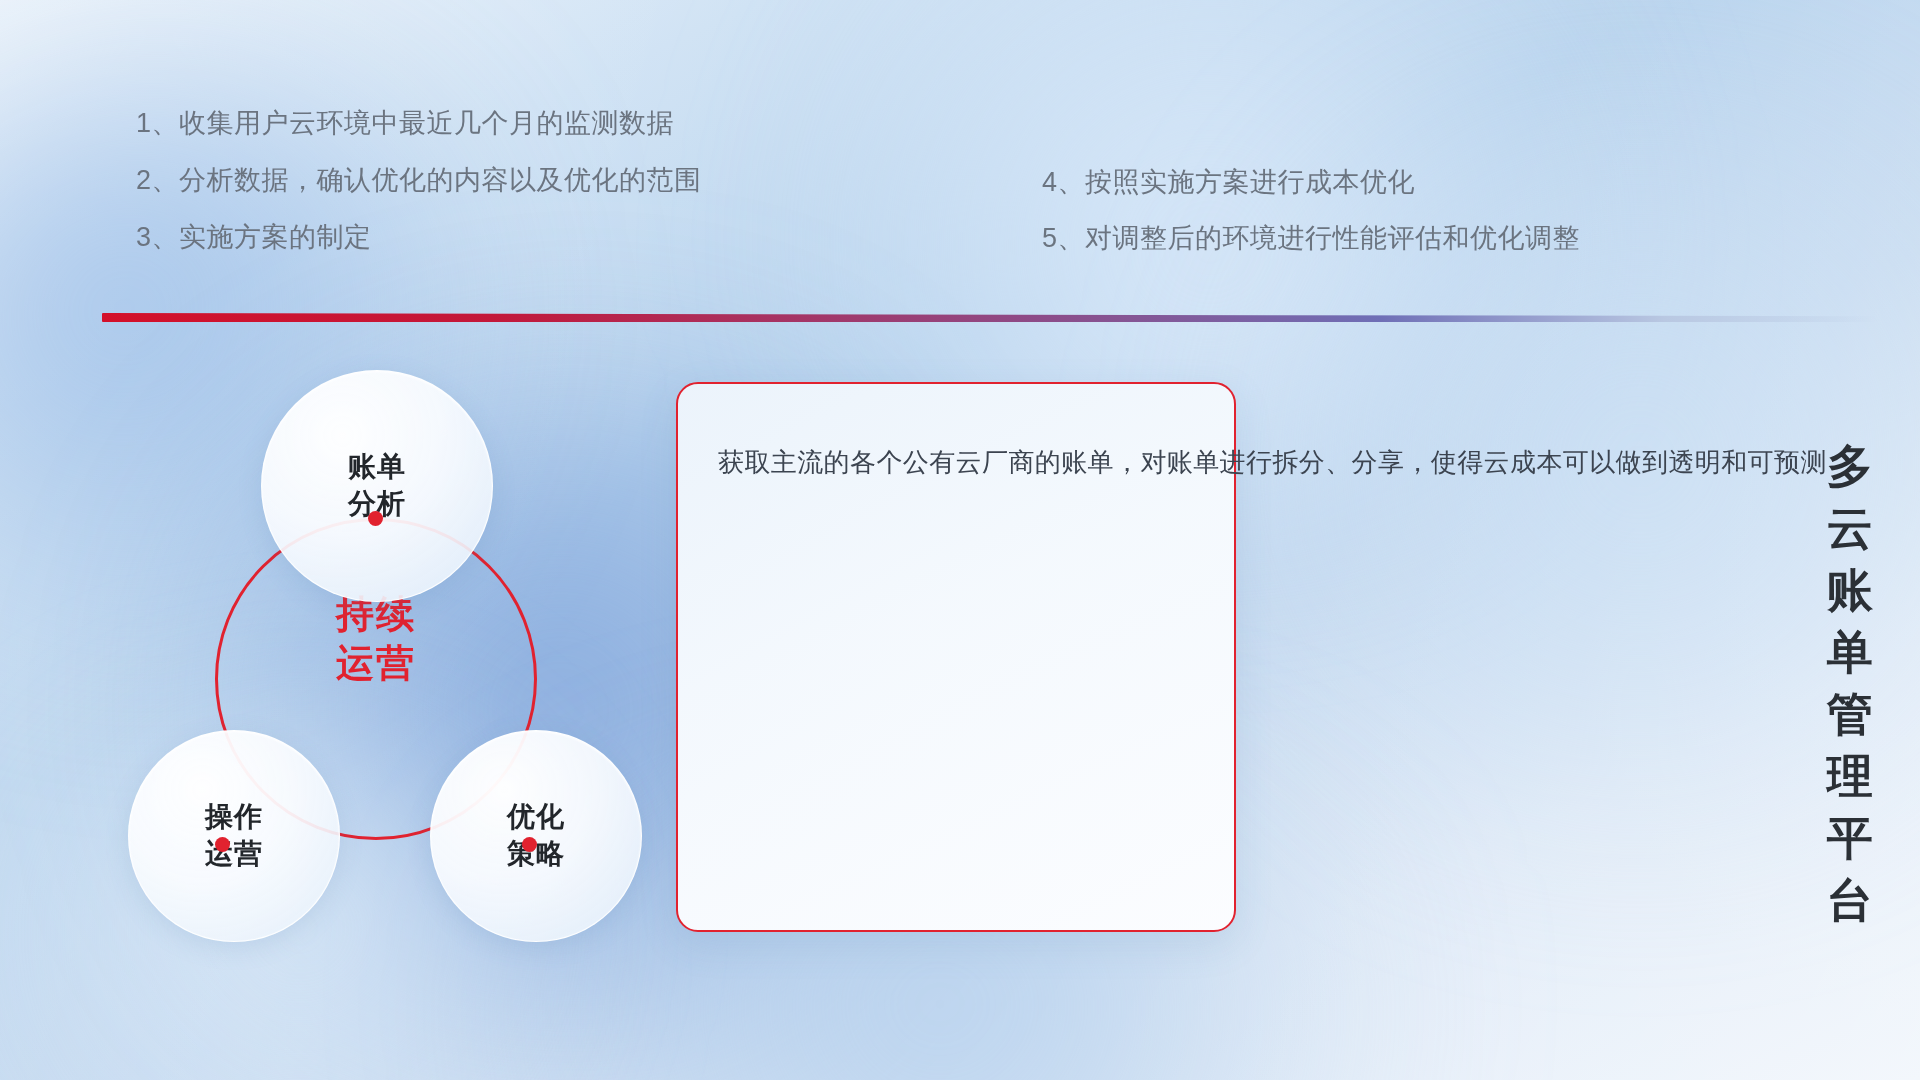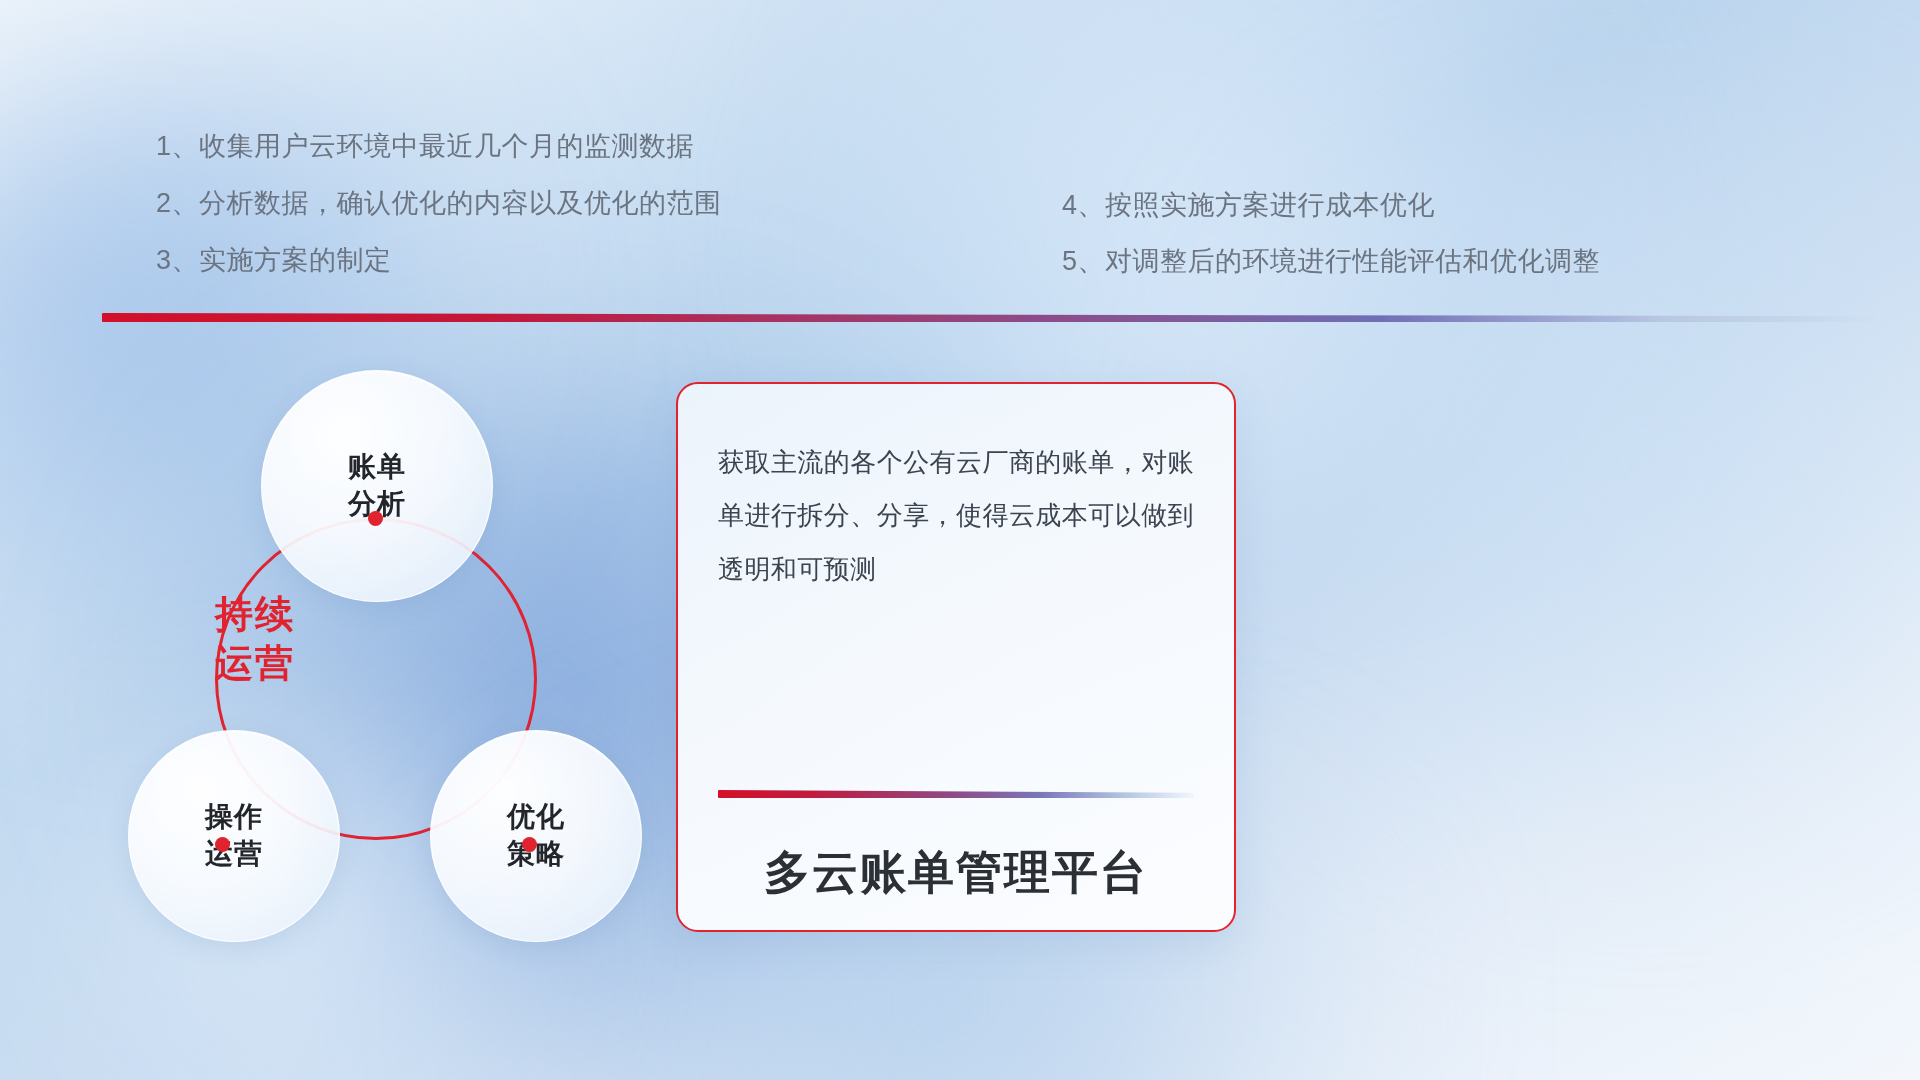--- a/index.html
+++ b/index.html
@@ -33,22 +33,22 @@
     background:radial-gradient(circle at 50% 40%, rgba(178,206,236,0.85), rgba(178,206,236,0) 70%); }
   .blob-6 { width:560px; height:460px; left:20px; bottom:-120px;
     background:radial-gradient(circle at 50% 40%, rgba(225,238,250,0.9), rgba(225,238,250,0) 70%); }
   .bg-sheen {
     position:absolute; inset:0;
     background:linear-gradient(115deg, rgba(255,255,255,0.25) 0%, rgba(255,255,255,0) 35%, rgba(255,255,255,0) 65%, rgba(255,255,255,0.30) 100%);
   }
 
   
   .steps {
-    position:absolute; left:156px; top:110px; width:1700px;
-    display:flex; gap:46px;margin-top:23px;
+    position:absolute; left:136px; top:110px; width:1700px;
+    display:flex; gap:46px;
   }
   .steps-col { display:flex; flex-direction:column; }
   .steps-col.left { width:860px; padding-top:0px; }
   .steps-col.right { width:780px; padding-top:40px;justify-content:flex-end; }
   .step-line {
     font-size:27px;
     color:#6b7480;
     line-height:1.0;
     margin-bottom:30px;
     letter-spacing:0.5px;
@@ -86,20 +86,21 @@
   .bubble-label {
     font-size:28px; font-weight:700; color:#22262b; line-height:1.32;
     letter-spacing:1px;
   }
   .bubble-top    { left:161px; top:20px;  width:232px; height:232px;text-align:right; }
   .bubble-left   { left:28px;  top:380px; width:212px; height:212px; }
   .bubble-right  { left:330px; top:380px; width:212px; height:212px; }
 
   .center-label {
     position:absolute; left:115px; top:240px; width:322px;
+    text-align:center;
     font-size:38px; font-weight:700; color:#e1222f; line-height:1.30;
     letter-spacing:2px;
   }
   .dot {
     position:absolute; width:15px; height:15px; border-radius:50%;
     background:#e1222f;
   }
   .dot-top   { left:268px; top:161px; }
   .dot-left  { left:115px; top:487px; }
   .dot-right { left:422px; top:487px; }
@@ -109,21 +110,21 @@
     position:absolute; left:676px; top:382px;
     display:flex; gap:62px;
   }
   .card {
     width:560px; height:550px;
     border:2px solid #e1222f;
     border-radius:22px;
     background:linear-gradient(160deg, rgba(238,245,252,0.96) 0%, rgba(246,250,254,0.97) 42%, rgba(252,253,255,0.98) 100%);
     box-shadow:0 12px 38px rgba(80,120,170,0.13);
     padding:52px 40px 0 40px;
-    display:flex; flex-direction:column;
+    display:flex; 
     position:relative;
   }
   .card-body {
     font-size:26px; color:#3c4450; line-height:2.05;
     letter-spacing:0.4px; text-align:justify;
     flex:0 0 auto;
   }
   .card-divider {
     margin-top:auto;
     height:8px; width:100%;

